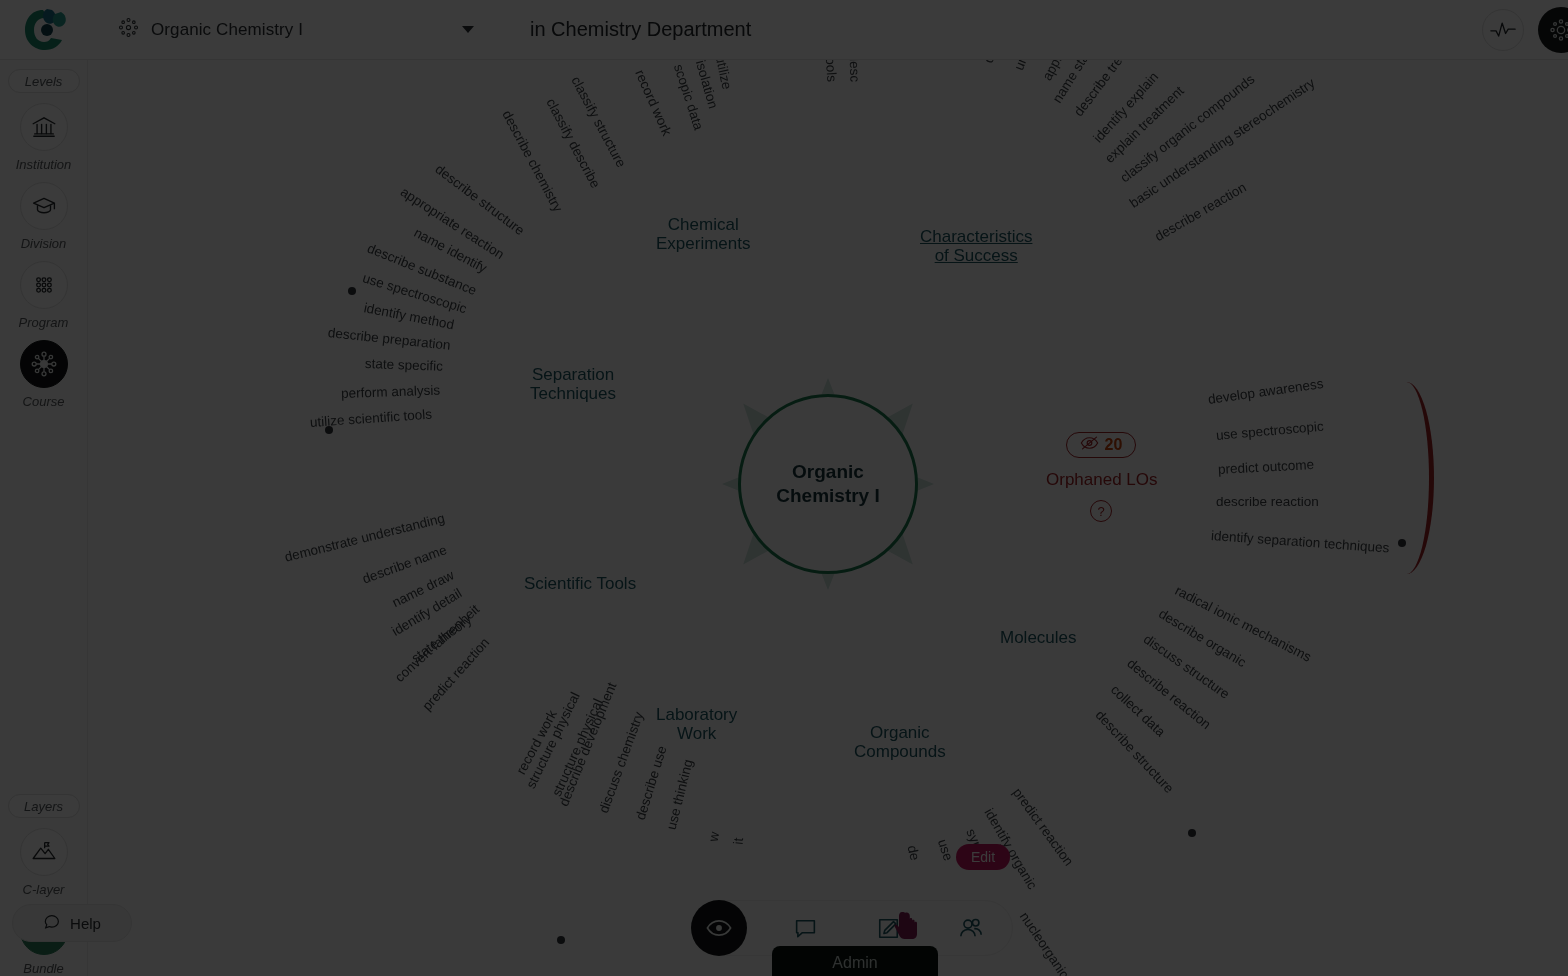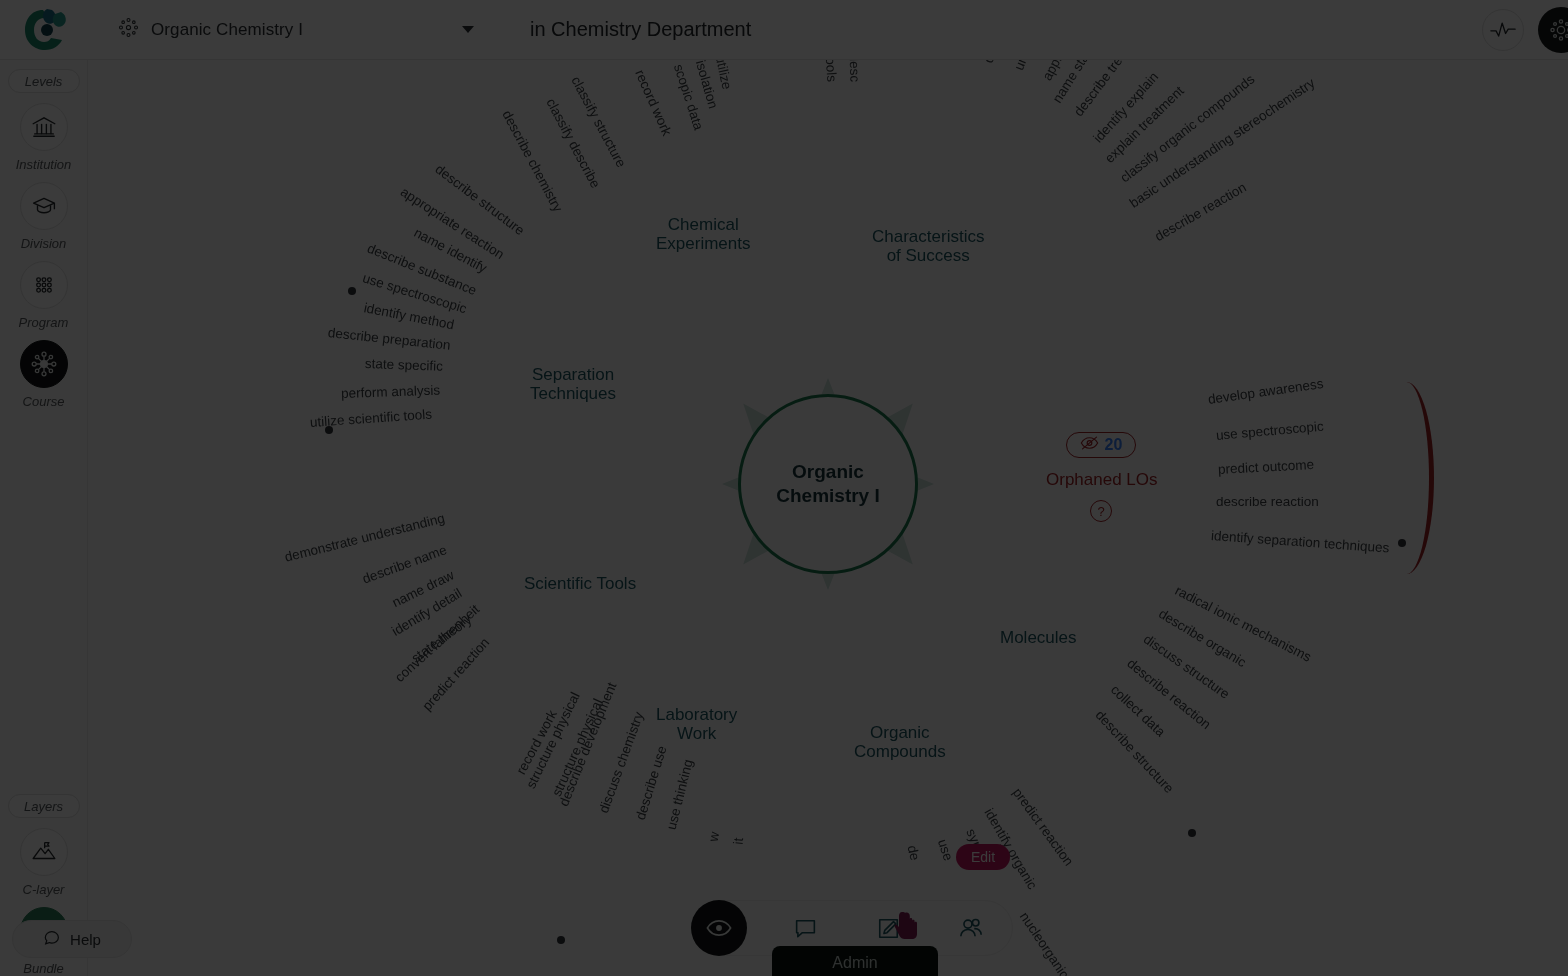--- a/index.html
+++ b/index.html
@@ -85,21 +85,21 @@
   .rail-ico {
     width: 48px; height: 48px; border-radius: 50%;
     border: 1px solid #e3e3e3; background: #fff;
     display: flex; align-items: center; justify-content: center;
   }
   .rail-ico.active { background: #101314; border-color: #101314; }
   .rail-ico.green   { background: #2e7d5b; border-color: #2e7d5b; }
   .rail-lbl { margin-top: 6px; font-size: 13px; color: #55595c; font-style: italic; }
   .rail-spacer { flex: 1; }
   #help-btn {
-    position: absolute; left: 12px; bottom: 18px;
+    position: absolute; left: 12px; bottom: 34px;
     width: 120px; height: 38px; border-radius: 19px;
     background: #f2f2f2; border: 1px solid #e6e6e6;
     display: flex; align-items: center; justify-content: center; gap: 9px;
     font-size: 15px; color: #2b2f32; cursor: pointer;
     z-index: 45;
   }
 
   
   #canvas {
     position: absolute; top: 60px; left: 88px;
@@ -148,21 +148,21 @@
   }
 
   
   #orphan {
     position: absolute; left: 958px; top: 372px;
     width: 110px; text-align: center;
   }
   #orphan-badge {
     display: inline-flex; align-items: center; gap: 6px;
     padding: 3px 13px; border-radius: 13px;
-    border: 1.5px solid #9d2226; color: #3b82f6;
+    border: 1.5px solid #9d2226; color: #c2410c;
     font-size: 16px; font-weight: 600;
   }
   #orphan-title {
     margin-top: 12px; font-size: 17px; color: #9d2226; white-space: nowrap;
   }
   #orphan-help {
     margin: 10px auto 0; width: 22px; height: 22px; border-radius: 50%;
     border: 1.3px solid #9d2226; color: #9d2226;
     font-size: 13px; display: flex; align-items: center; justify-content: center;
     cursor: pointer;
@@ -441,21 +441,21 @@
         <div class="node-dot" style="left: 260px; top: 227px;"></div>
         <div class="node-dot" style="left: 237px; top: 366px;"></div>
         <div class="node-dot" style="left: 1310px; top: 479px;"></div>
         <div class="node-dot" style="left: 1100px; top: 769px;"></div>
         <div class="node-dot" style="left: 469px; top: 876px;"></div>
       </div>
 
     <div id="cluster-layer">
         <div class="cluster" style="left: 568px; top: 155px;">Chemical
 Experiments</div>
-        <div class="cluster" style="left: 784px; top: 167px;">Characteristics
+        <div class="cluster" style="left: 832px; top: 167px; text-decoration: underline;">Characteristics
 of Success</div>
         <div class="cluster" style="left: 442px; top: 305px;">Separation
 Techniques</div>
         <div class="cluster" style="left: 436px; top: 514px;">Scientific Tools</div>
         <div class="cluster" style="left: 568px; top: 645px;">Laboratory
 Work</div>
         <div class="cluster" style="left: 766px; top: 663px;">Organic
 Compounds</div>
         <div class="cluster" style="left: 912px; top: 568px;">Molecules</div>
       </div>

